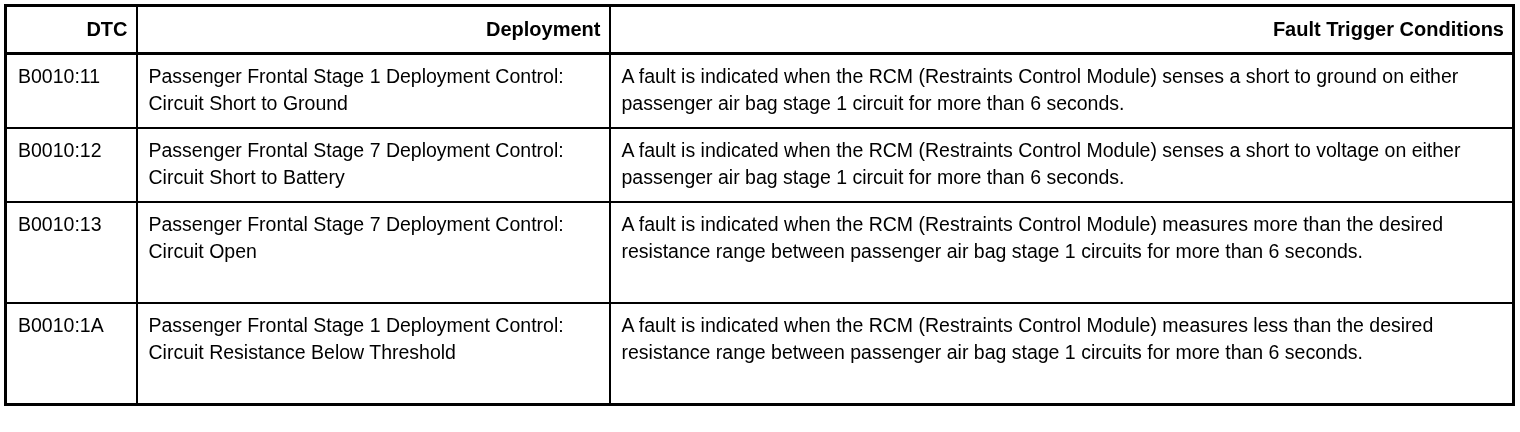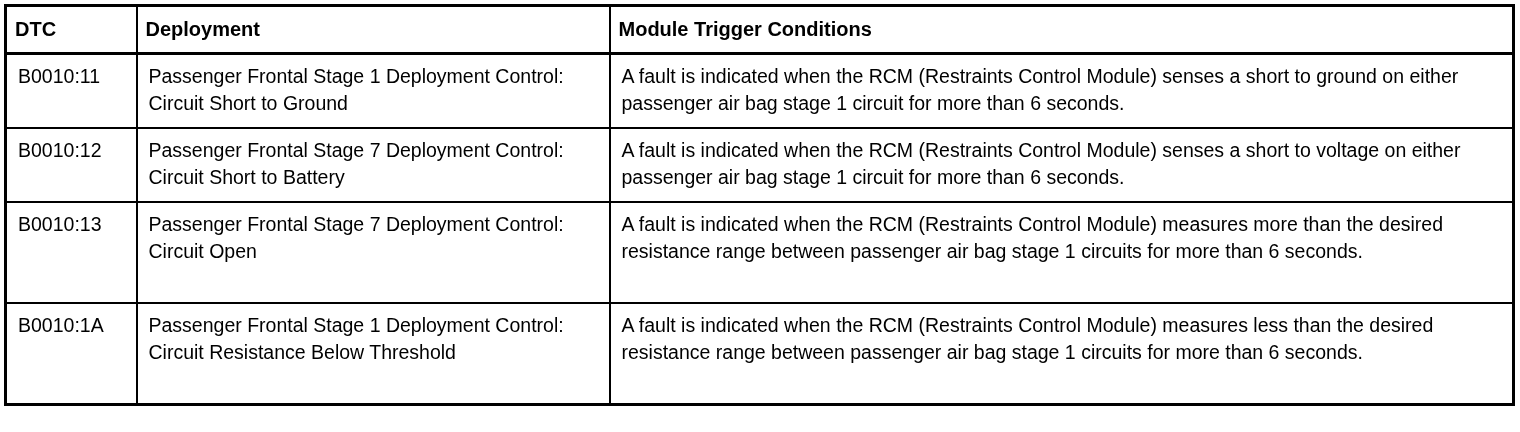--- a/index.html
+++ b/index.html
@@ -42,21 +42,21 @@
     border-bottom: 2px solid #000000;
     vertical-align: top;
     padding: 8px 7px 10px 11px;
     font-size: 19.5px;
     line-height: 27px;
     font-weight: normal;
     text-align: left;
   }
 
   table.dtc-table thead th {
-    text-align: left;
+    text-align: right;
     font-weight: bold;
     font-size: 20px;
     line-height: 24px;
     padding: 10px 8px 11px 8px;
     border-bottom: 3px solid #000000;
   }
 
   table.dtc-table tbody tr td {
     border-bottom: 2px solid #000000;
   }
@@ -81,21 +81,21 @@
   <table class="dtc-table">
     <colgroup>
       <col class="col-dtc">
       <col class="col-desc">
       <col class="col-fault">
     </colgroup>
     <thead>
       <tr>
         <th>DTC</th>
         <th>Deployment</th>
-        <th>Module Trigger Conditions</th>
+        <th>Fault Trigger Conditions</th>
       </tr>
     </thead>
     <tbody>
       <tr class="row-h1">
         <td class="cell-dtc">B0010:11</td>
         <td>Passenger Frontal Stage 1 Deployment Control: Circuit Short to Ground</td>
         <td>A fault is indicated when the RCM (Restraints Control Module) senses a short to ground on either passenger air bag stage 1 circuit for more than 6 seconds.</td>
       </tr>
       <tr class="row-h2">
         <td class="cell-dtc">B0010:12</td>

